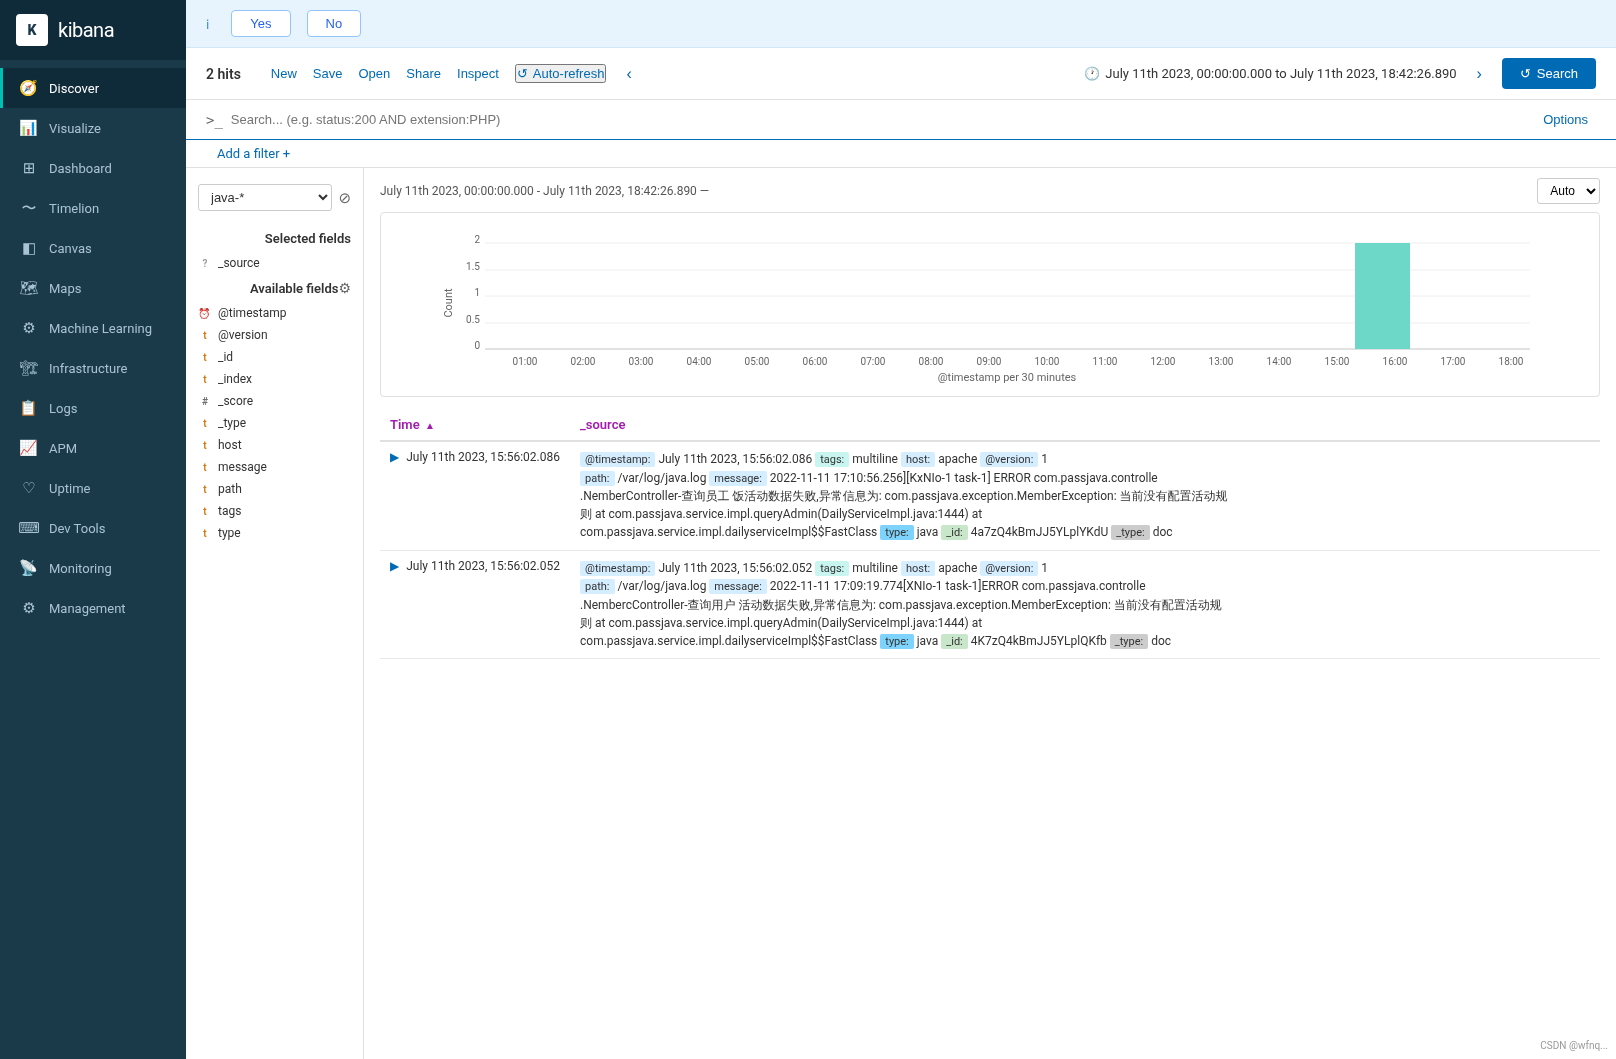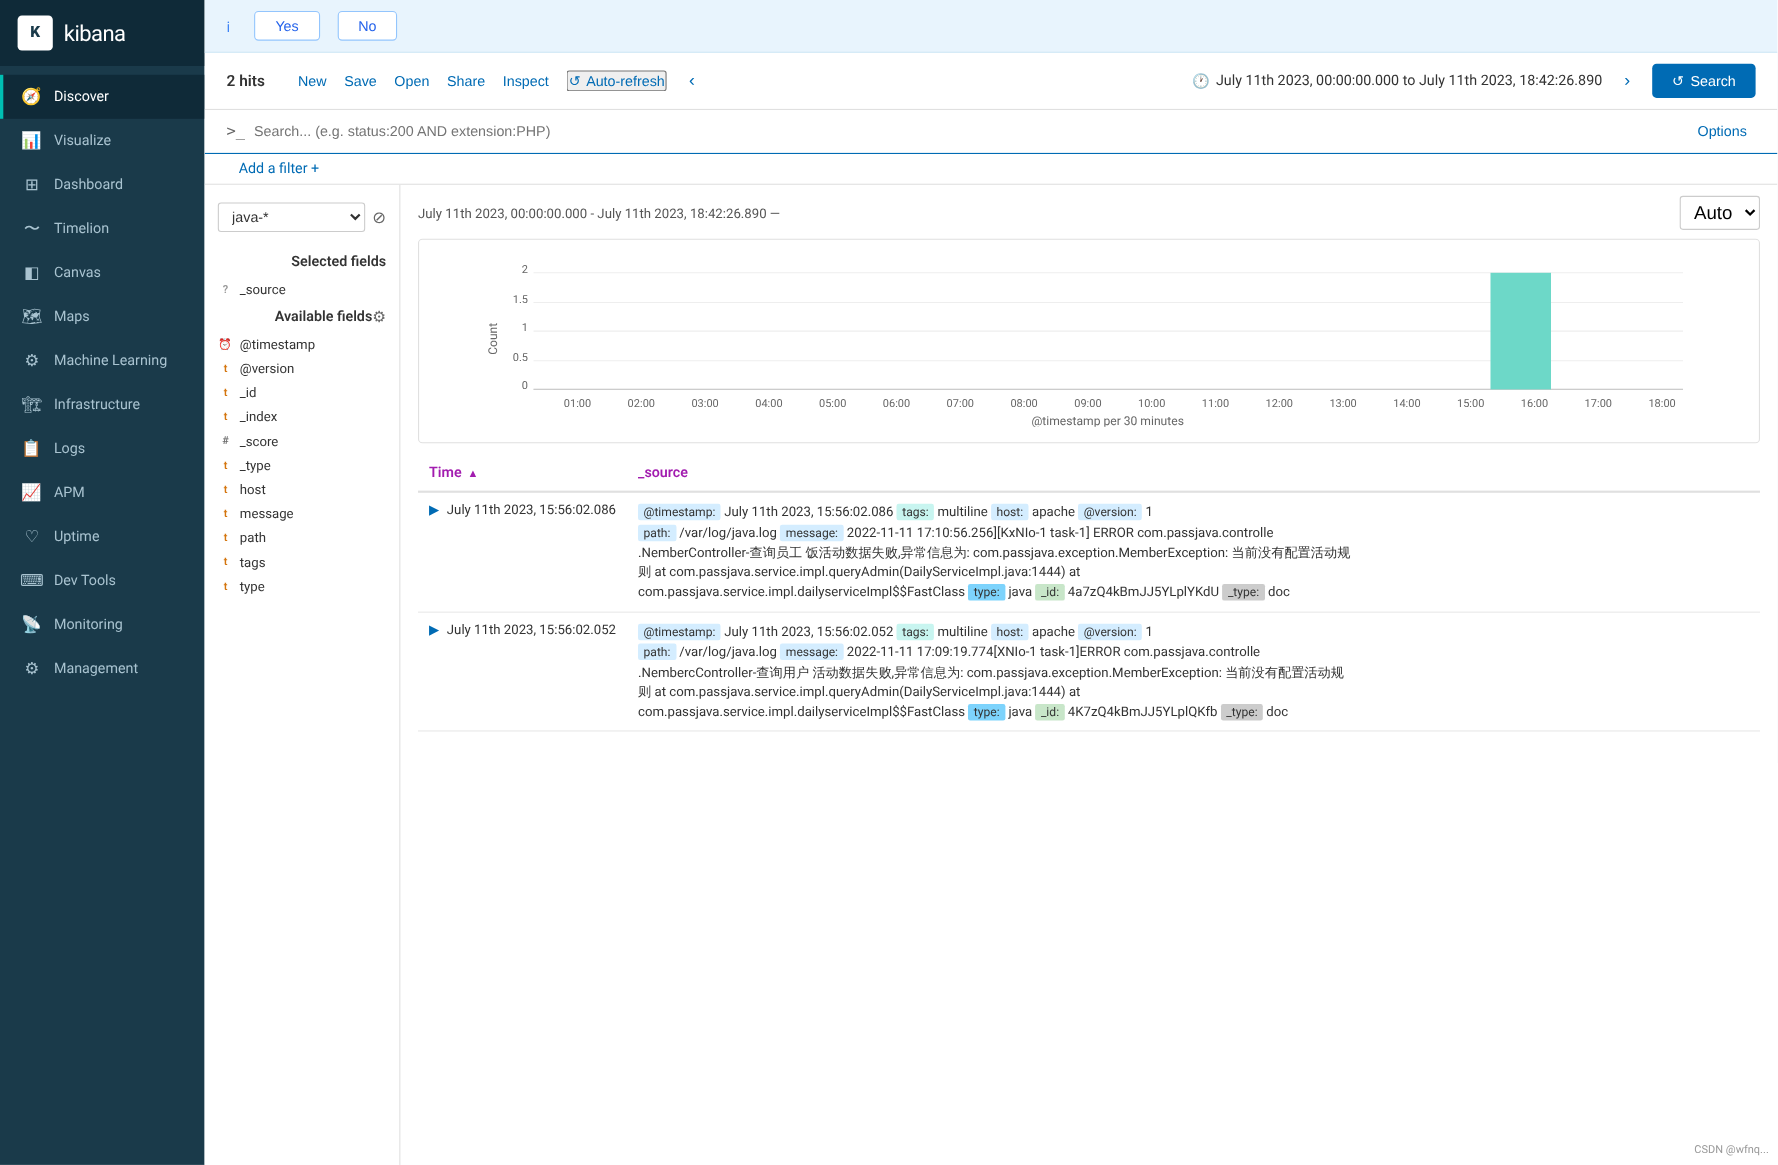--- a/index.html
+++ b/index.html
@@ -182,22 +182,23 @@
       display: flex; align-items: center;
       margin-bottom: 8px;
       font-size: 12px; color: #555;
       gap: 10px;
     }
     .time-header-text { flex: 1; }
     .time-select {
       border: 1px solid #ccc;
       border-radius: 3px;
       padding: 4px 8px;
-      font-size: 17px;
-      background: #fff;
+      font-size: 12px;
+      background: #fff;
+      text-align: right;
     }
 
     
     .chart-area {
       border: 1px solid #e0e0e0;
       border-radius: 4px;
       padding: 10px;
       margin-bottom: 12px;
       background: #fff;
     }

